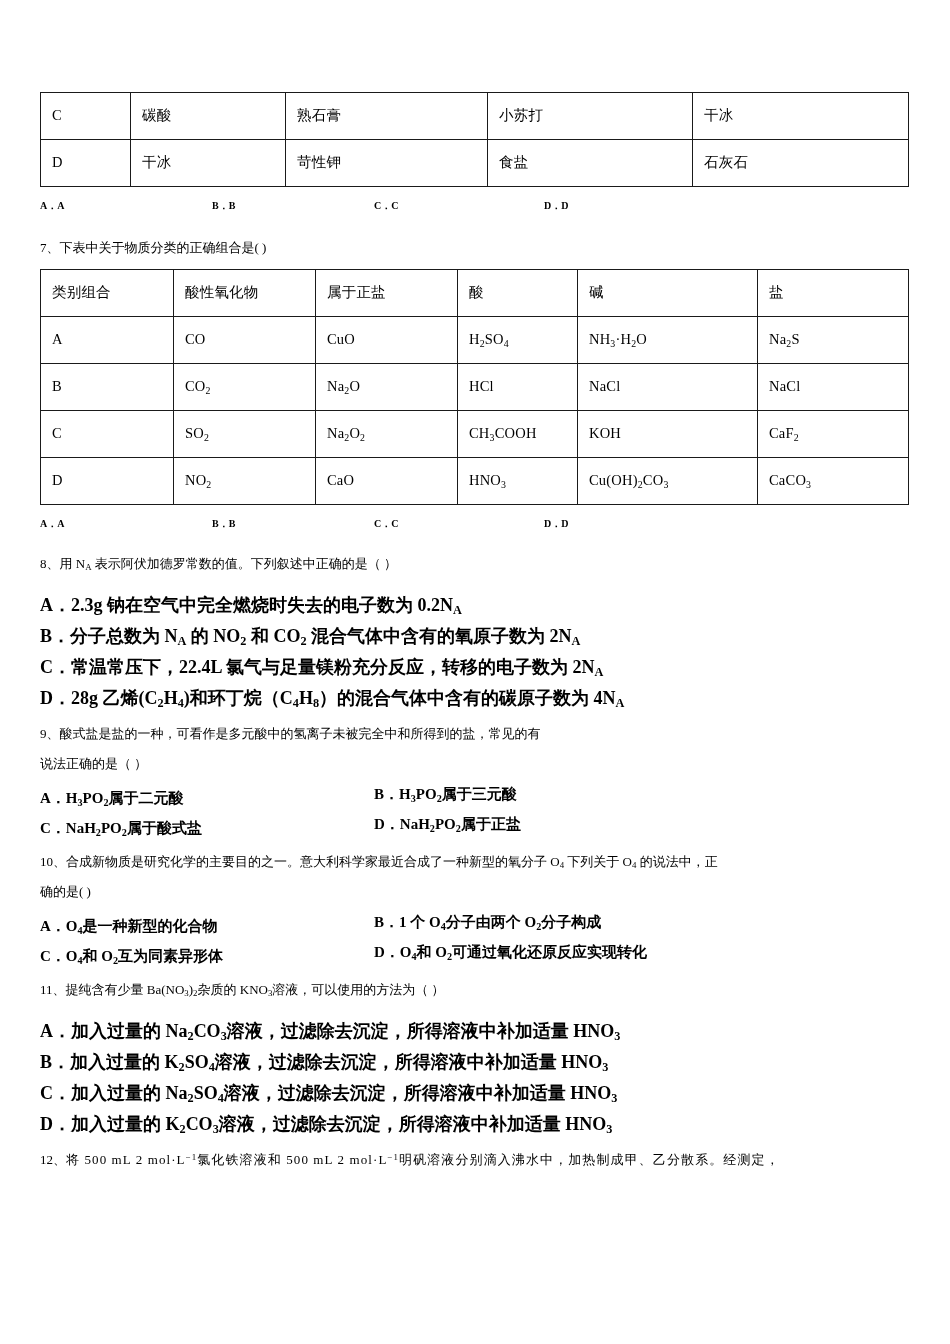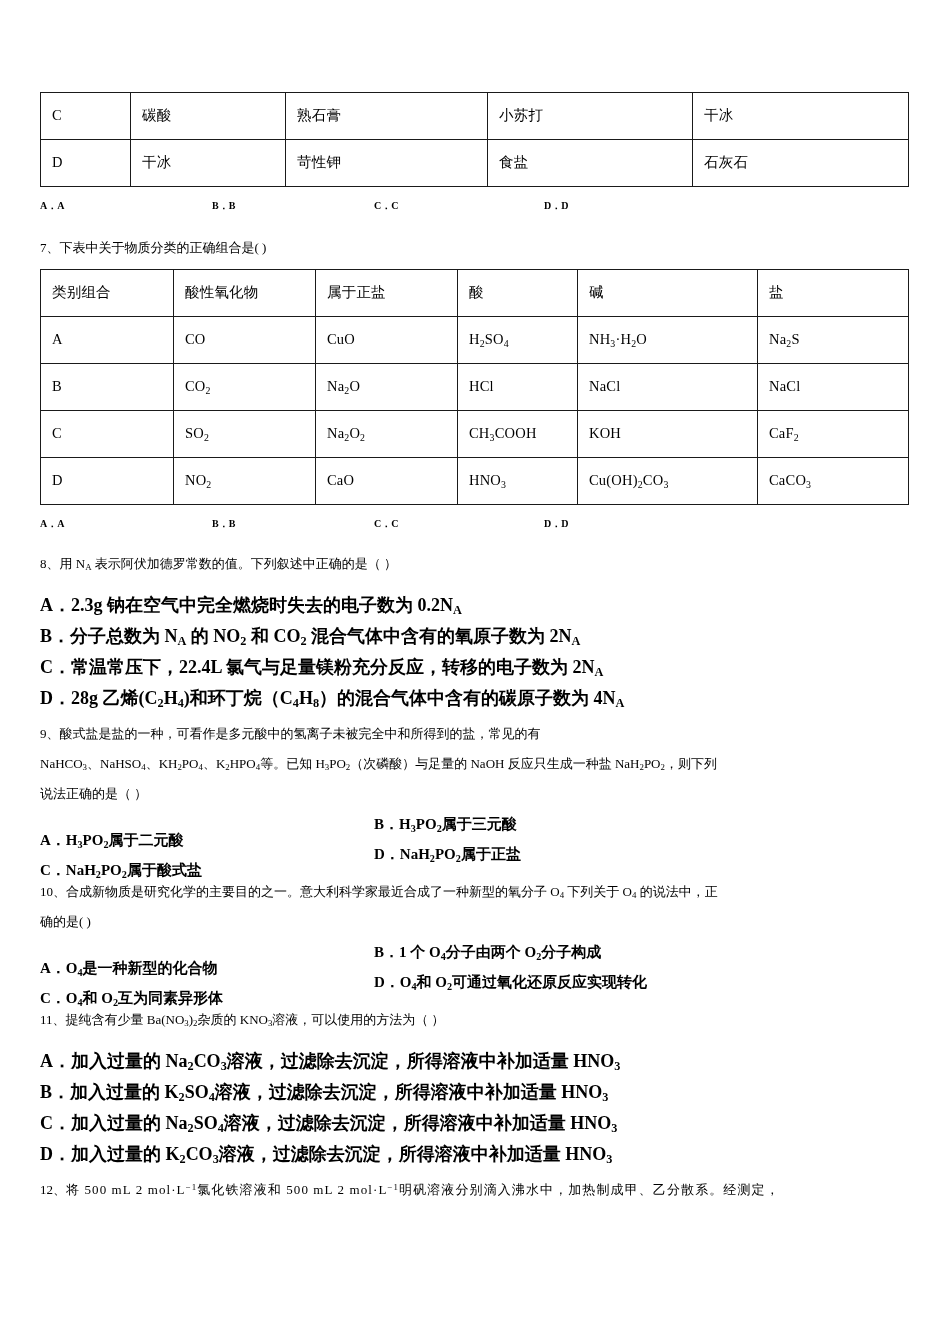--- a/index.html
+++ b/index.html
@@ -67,21 +67,21 @@
   .abcd-row .p3 { left: 334px; }
   .abcd-row .p4 { left: 504px; }
 
   
   .opt2 {
     position: relative;
     height: 30px;
     font-size: 15px;
     font-weight: bold;
   }
-  .opt2 .c1 { position: absolute; left: 0px; top: 16px; }
+  .opt2 .c1 { position: absolute; left: 0px; top: 4px; }
   .opt2 .c2 { position: absolute; left: 334px; top: 0; text-align: center; }
 
   .opt1 {
     font-size: 18px;
     font-weight: bold;
     height: 31px;
     line-height: 1.35;
   }
 
   .qstem {
@@ -218,21 +218,20 @@
   <div class="opt1">A．2.3g 钠在空气中完全燃烧时失去的电子数为 0.2N<sub>A</sub></div>
   <div class="opt1">B．分子总数为 N<sub>A</sub> 的 NO<sub>2</sub> 和 CO<sub>2</sub> 混合气体中含有的氧原子数为 2N<sub>A</sub></div>
   <div class="opt1">C．常温常压下，22.4L 氯气与足量镁粉充分反应，转移的电子数为 2N<sub>A</sub></div>
   <div class="opt1">D．28g 乙烯(C<sub>2</sub>H<sub>4</sub>)和环丁烷（C<sub>4</sub>H<sub>8</sub>）的混合气体中含有的碳原子数为 4N<sub>A</sub></div>
 
   <div class="spacer-8"></div>
 
   <div class="qstem">
     <span class="num">9、</span><span>酸式盐是盐的一种，可看作是多元酸中的氢离子未被完全中和所得到的盐，常见的有</span>
   </div>
-  <div class="qstem">NaHCO<sub>3</sub>、NaHSO<sub>4</sub>、KH<sub>2</sub>PO<sub>4</sub>、K<sub>2</sub>HPO<sub>4</sub>等。已知 H<sub>3</sub>PO<sub>2</sub>（次磷酸）与足量的 NaOH 反应只生成一种盐 NaH<sub>2</sub>PO<sub>2</sub>，则下列</div>
   <div class="qstem">说法正确的是（ ）</div>
 
   <div class="opt2">
     <span class="c1">A．H<sub>3</sub>PO<sub>2</sub>属于二元酸</span>
     <span class="c2">B．H<sub>3</sub>PO<sub>2</sub>属于三元酸</span>
   </div>
   <div class="opt2">
     <span class="c1">C．NaH<sub>2</sub>PO<sub>2</sub>属于酸式盐</span>
     <span class="c2">D．NaH<sub>2</sub>PO<sub>2</sub>属于正盐</span>
   </div>

